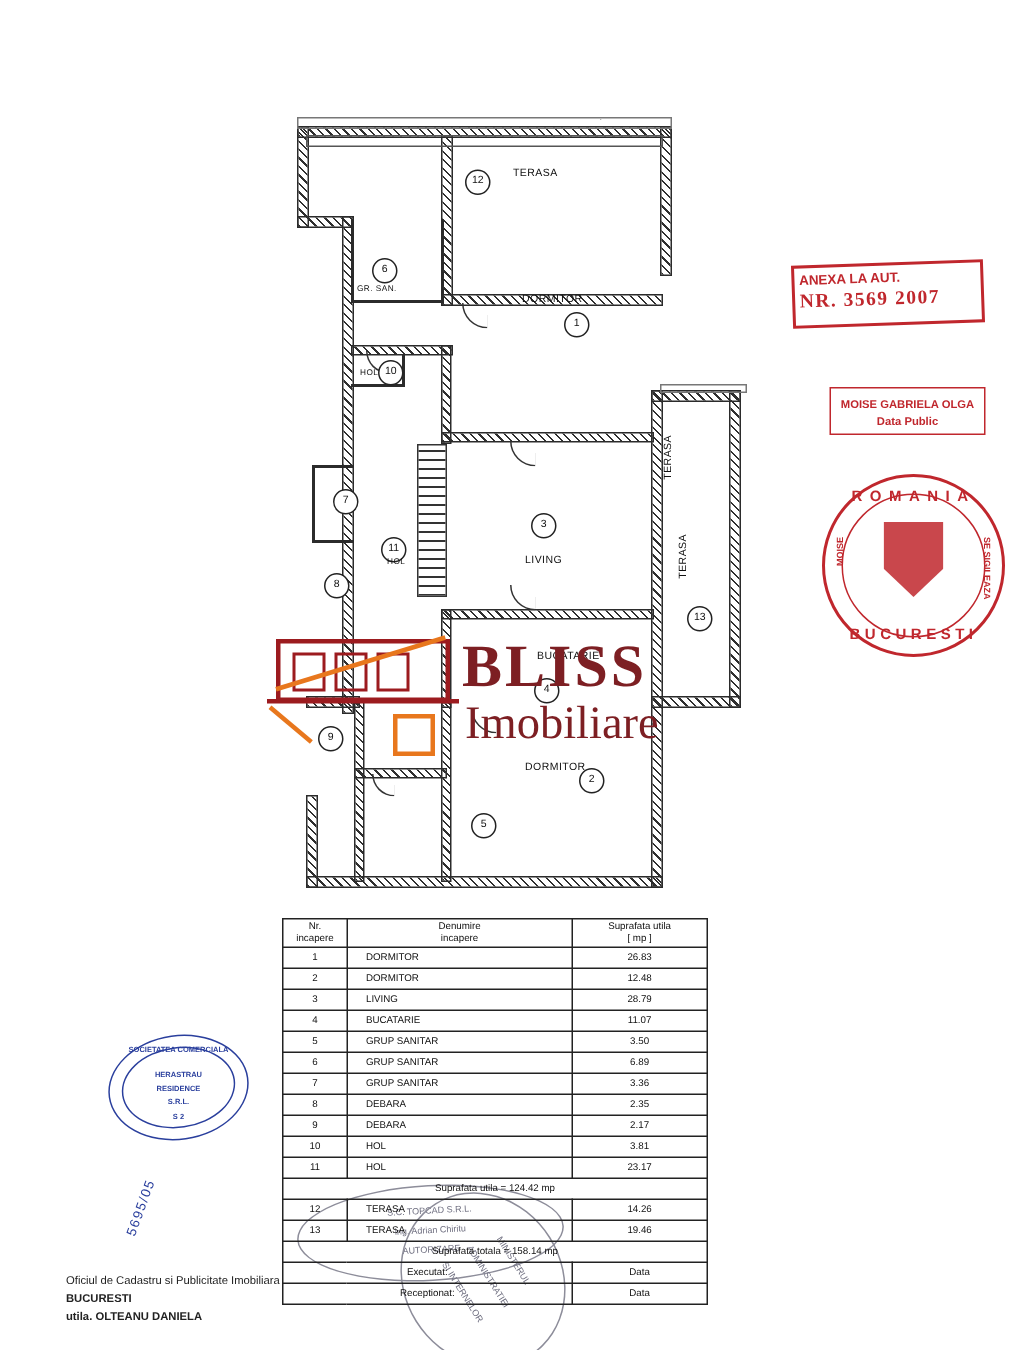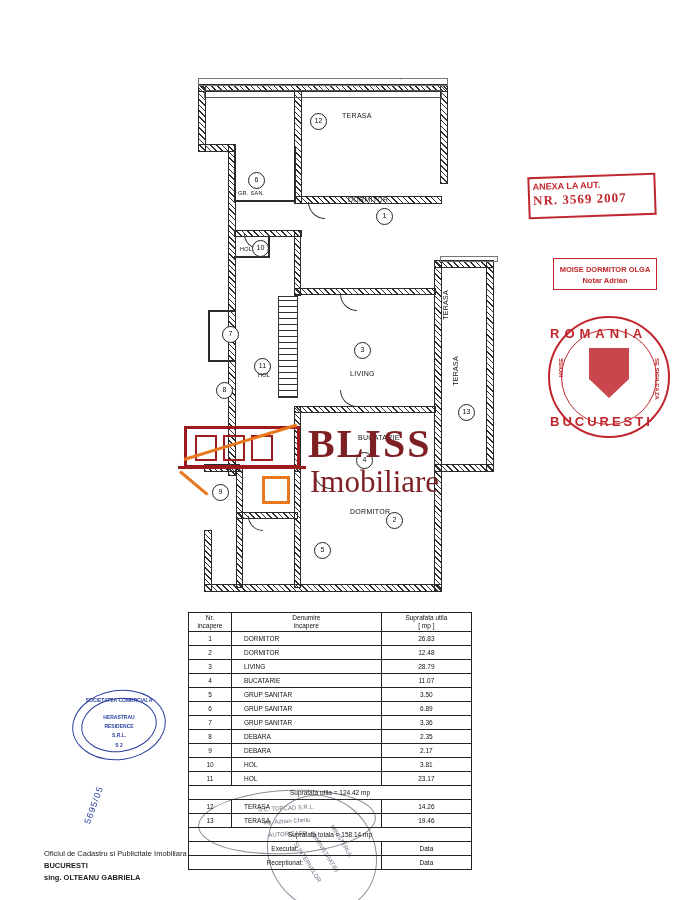--- a/index.html
+++ b/index.html
@@ -59,22 +59,22 @@
     position:absolute;left:11px;top:11px;right:11px;bottom:11px;
     border:1px solid #c0272d;border-radius:50%;
   }
   .stamp-round .shield{
     position:absolute;left:39px;top:30px;width:40px;height:50px;
     background:#c0272d;
     clip-path:polygon(0 0,100% 0,100% 62%,50% 100%,0 62%);
     opacity:.85;
   }
   .arc-top,.arc-bot{
-    position:absolute;left:0;right:0;
-    font-size:13px;font-weight:bold;letter-spacing:5px;
+    position:absolute;left:0;right:0;text-align:center;
+    font-size:10px;font-weight:bold;letter-spacing:5px;
   }
   .arc-top{top:8px;}
   .arc-bot{bottom:7px;letter-spacing:3px;}
   .side-l,.side-r{position:absolute;top:40px;font-size:6px;font-weight:bold;}
   .side-l{left:8px;writing-mode:vertical-rl;transform:rotate(180deg);}
   .side-r{right:8px;writing-mode:vertical-rl;}
 
   .stamp-blue{
     position:absolute;left:72px;top:690px;width:94px;height:70px;
     color:#2a3f9d;
@@ -239,22 +239,22 @@
 
   <div class="stamp stamp-anexa">
     <div>ANEXA LA AUT.</div>
     <div class="l2">
       <span>NR. 3569</span>
       <span>2007</span>
     </div>
   </div>
 
   <div class="stamp stamp-notar">
-    <div>MOISE DORMITOR OLGA</div>
-    <div>Notar Adrian</div>
+    <div>MOISE GABRIELA OLGA</div>
+    <div>Data Public</div>
   </div>
 
   <div class="stamp stamp-round">
     <div class="inner"></div>
     <div class="arc-top">ROMANIA</div>
     <div class="shield"></div>
     <div class="side-l">MOISE</div>
     <div class="side-r">SE SIGILEAZA</div>
     <div class="arc-bot">BUCURESTI</div>
   </div>
@@ -398,16 +398,16 @@
       <tr>
         <td colspan="2" style="text-align:center;">Receptionat:</td>
         <td class="c-sup">Data</td>
       </tr>
     </tbody>
   </table>
 
   <div class="oficiu">
     <div>Oficiul de Cadastru si Publicitate Imobiliara</div>
     <div class="b">BUCURESTI</div>
-    <div class="b">sing. OLTEANU GABRIELA</div>
+    <div class="b">utila. OLTEANU DANIELA</div>
   </div>
 
 </div>
 
 </body></html>

